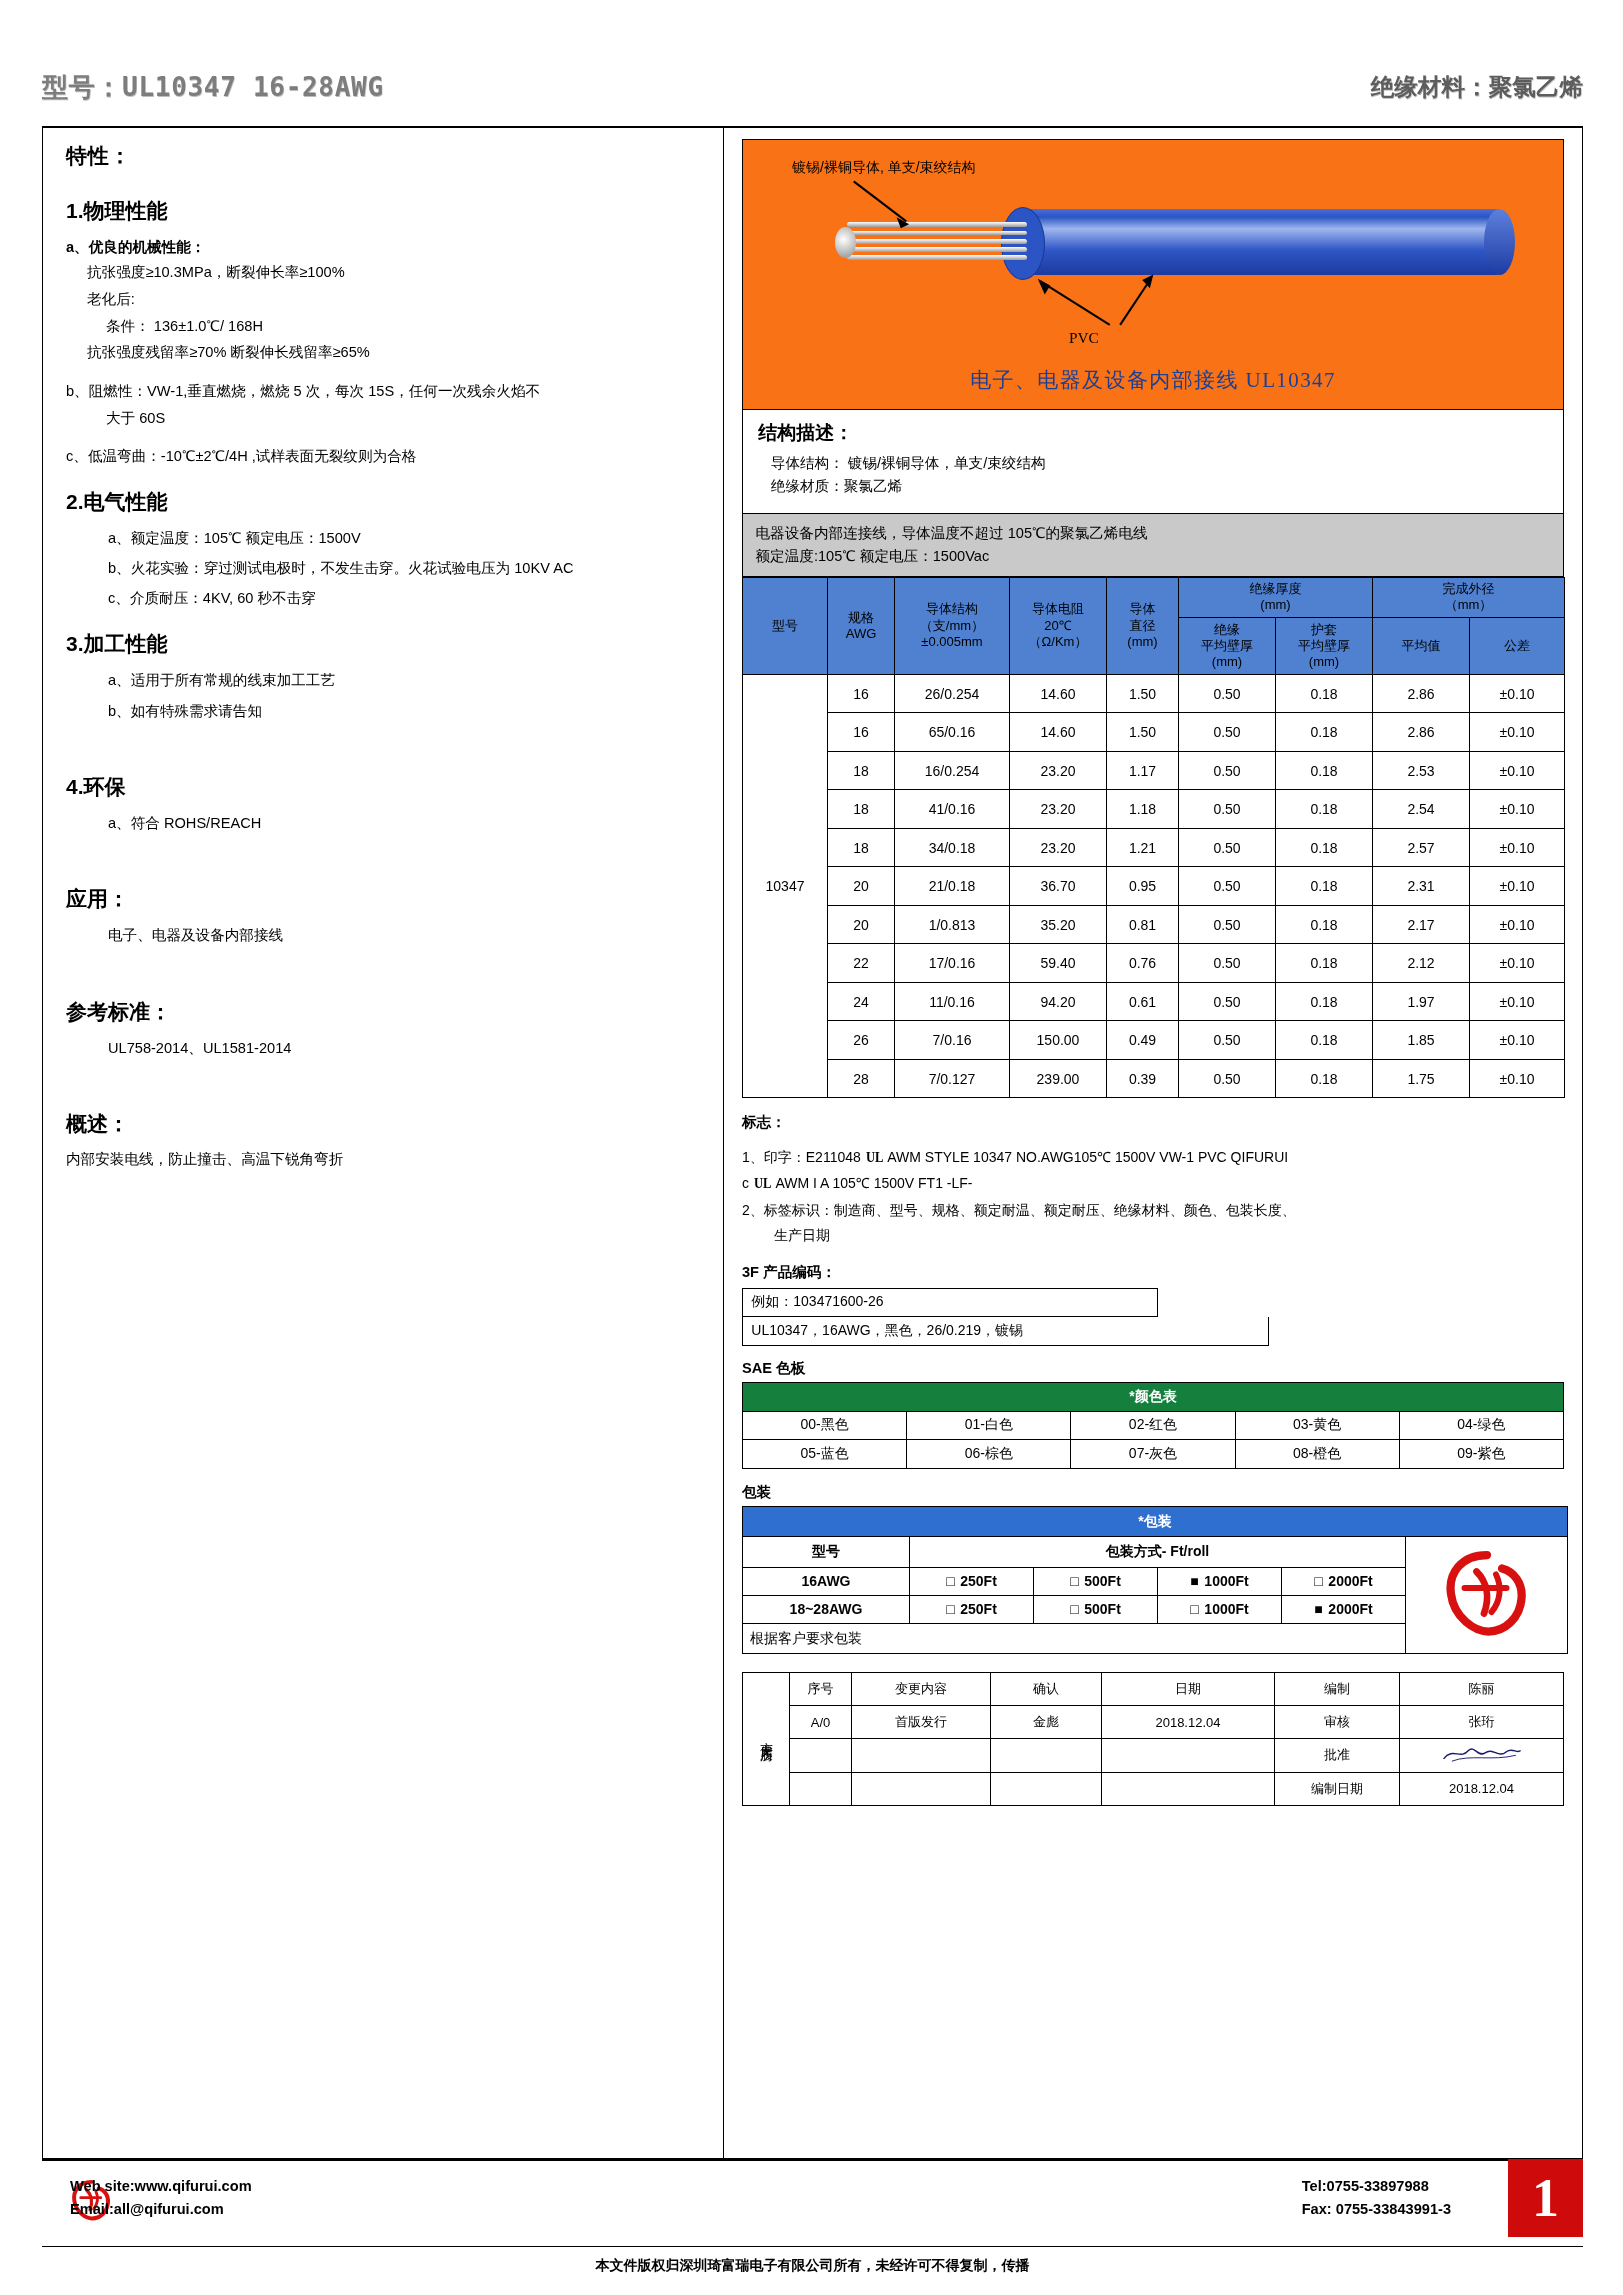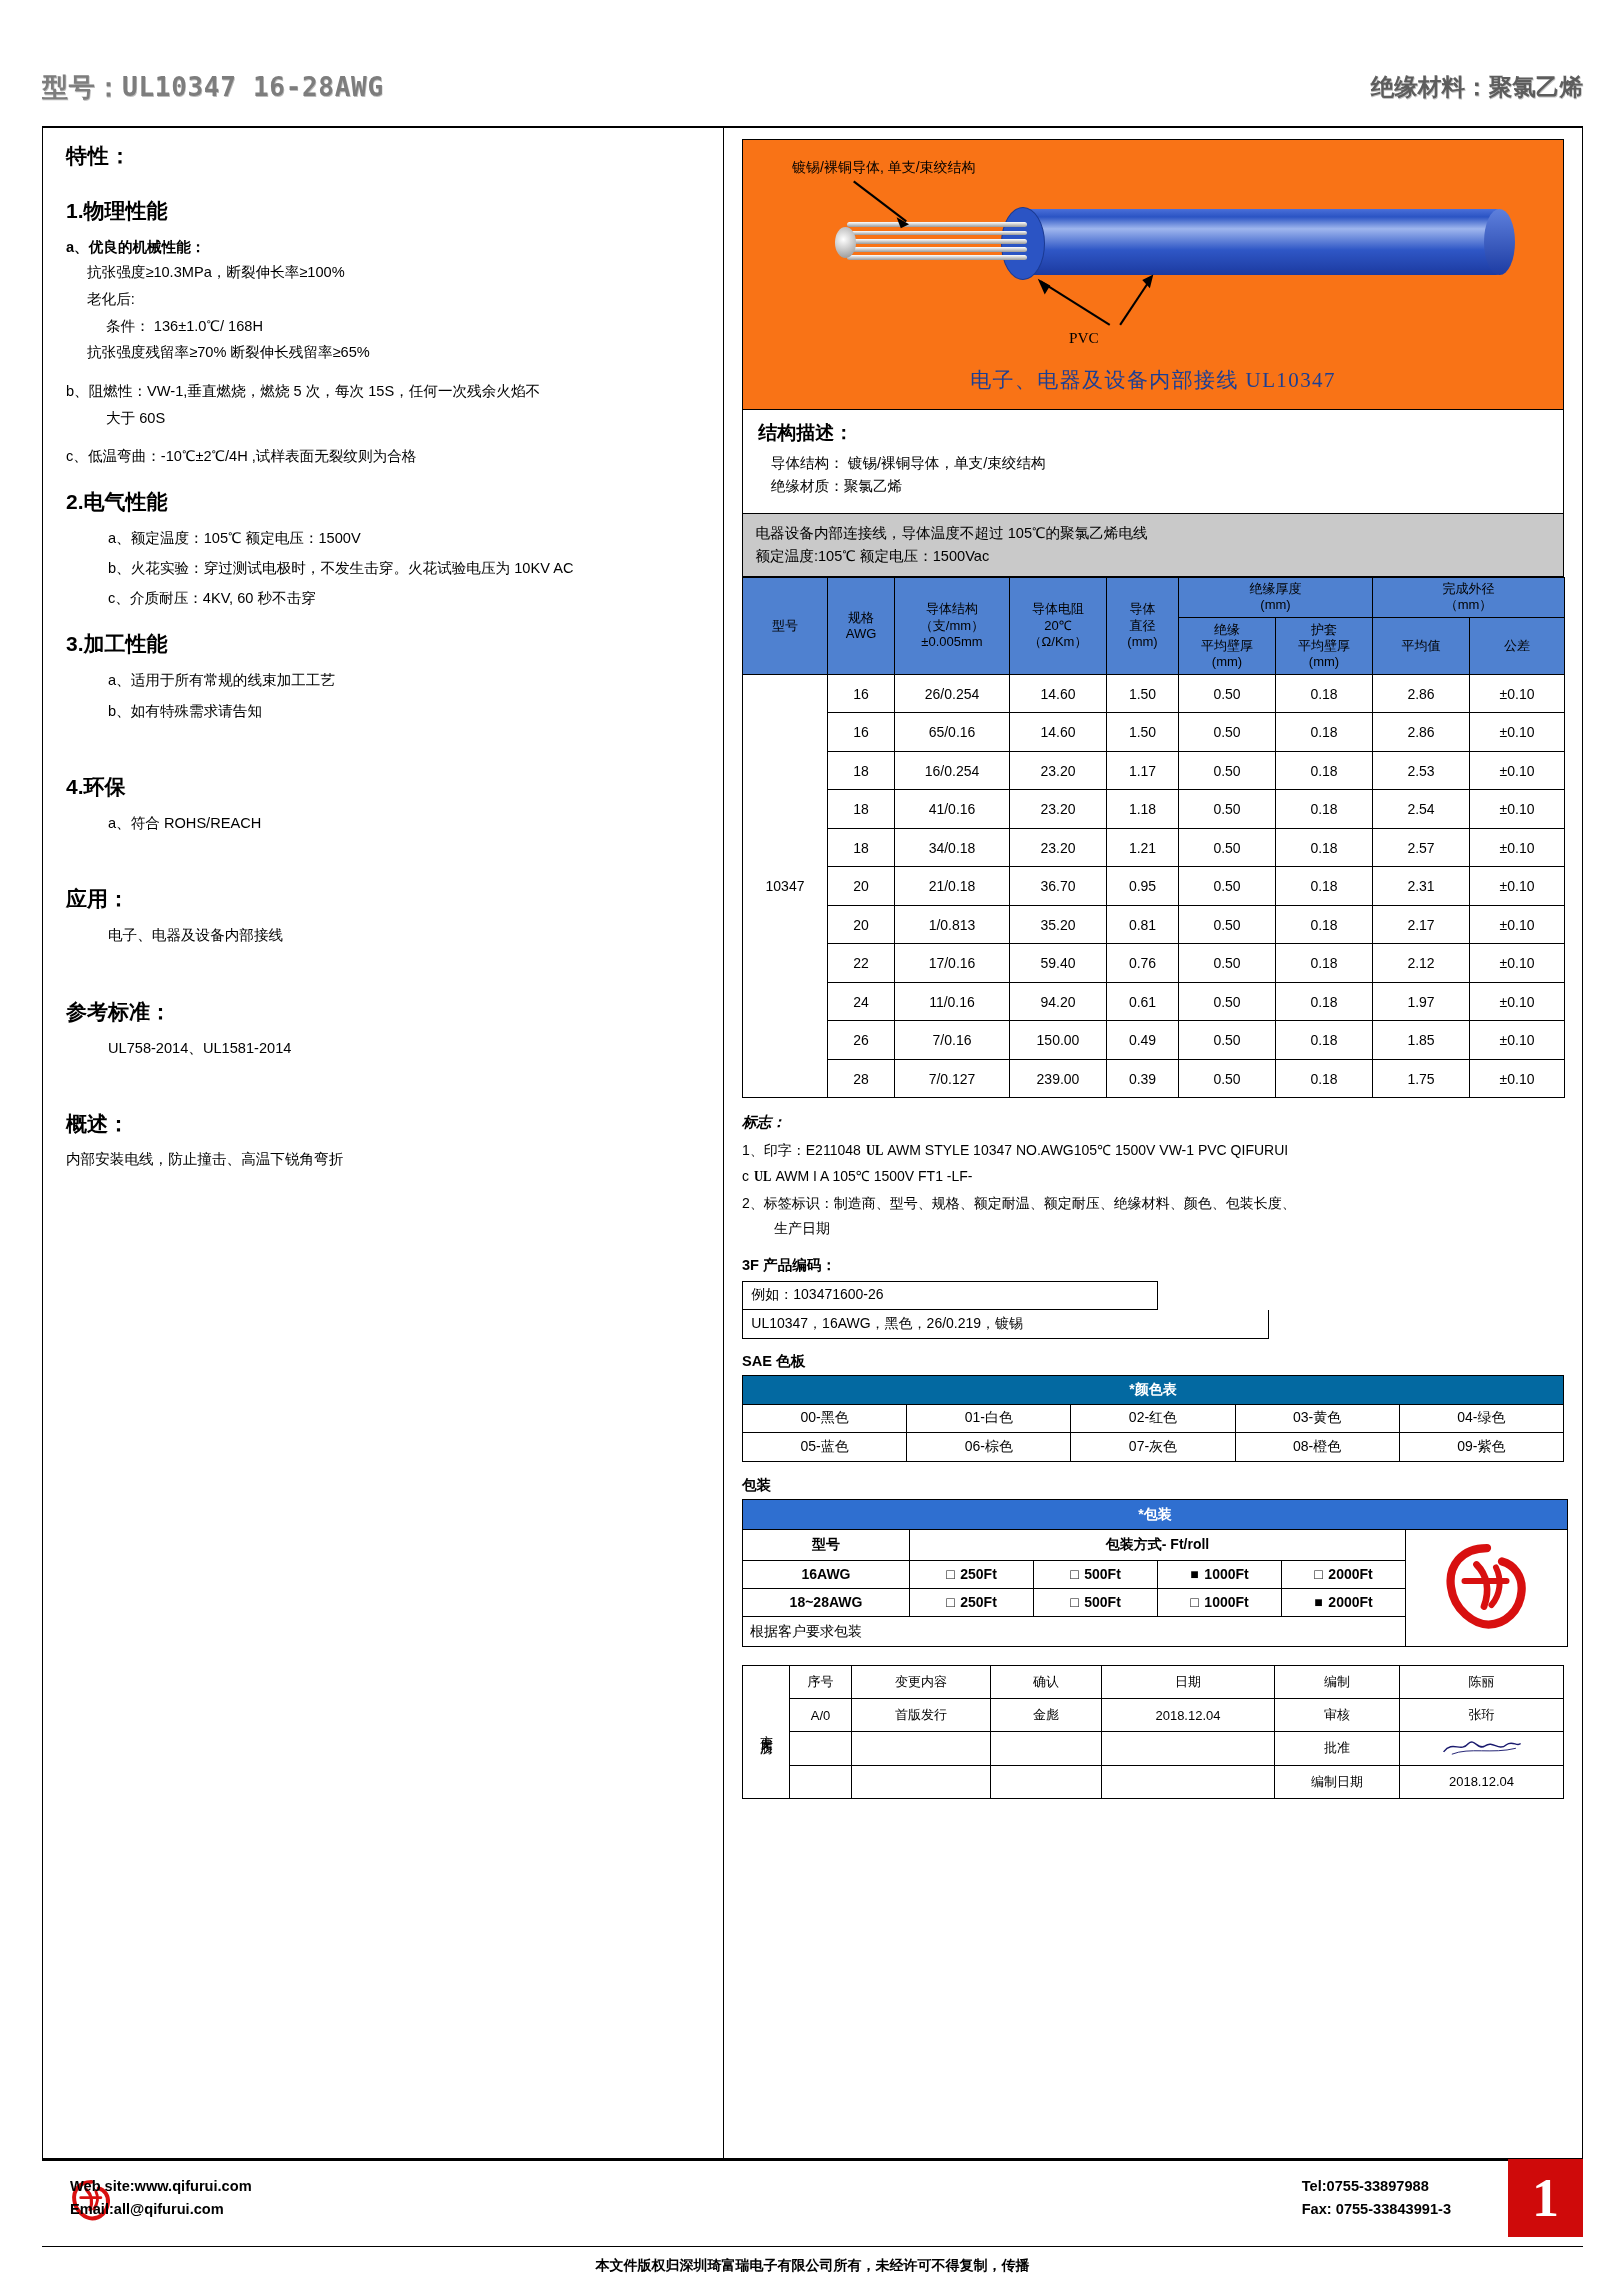--- a/index.html
+++ b/index.html
@@ -267,21 +267,21 @@
     font-size: 13px;
     line-height: 1.25;
   }
   table.spec tbody td {
     height: 30.5px;
     background: #fff;
   }
 
   
   .mark-wrap { margin-top: 12.5px; font-size: 14px; line-height: 1.6; }
-  .mark-title { font-weight: bold; font-size: 14.6px; margin-bottom: 5px; font-style: italic; }
+  .mark-title { font-weight: bold; font-size: 14.6px; margin-bottom: 12px; }
   .mark-line { margin: 2.8px 0; }
   .ul-mark {
     display: inline-block;
     font-weight: bold;
     font-family: "Liberation Serif", serif;
     transform: scaleX(0.9);
   }
 
   .code-title { font-weight: bold; font-size: 14.6px; margin: 16.7px 0 5.6px 0; }
   .code-box {
@@ -299,21 +299,21 @@
     width: 100%;
     font-size: 14px;
     table-layout: fixed;
   }
   table.sae td {
     border: 0.7px solid #000;
     text-align: center;
     padding: 4.9px 1.4px;
   }
   table.sae .sae-head {
-    background: #0369a1;
+    background: #15803d;
     color: #fff;
     font-weight: bold;
   }
 
   .pack-title { font-weight: bold; font-size: 14.6px; margin: 14px 0 4.2px 0; }
   table.pack {
     border-collapse: collapse;
     width: 100%;
     font-size: 14px;
     table-layout: fixed;

